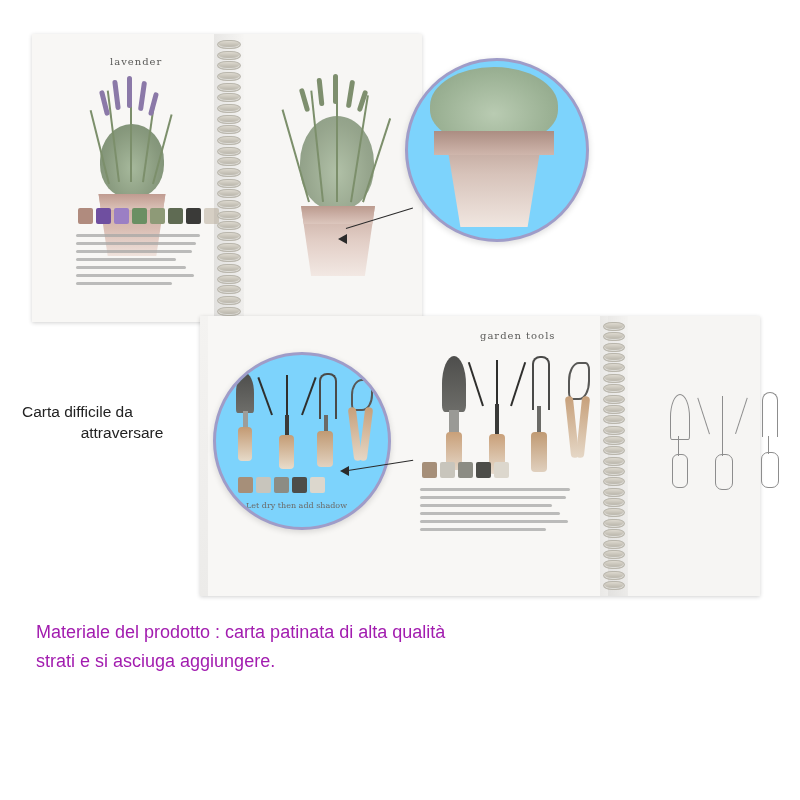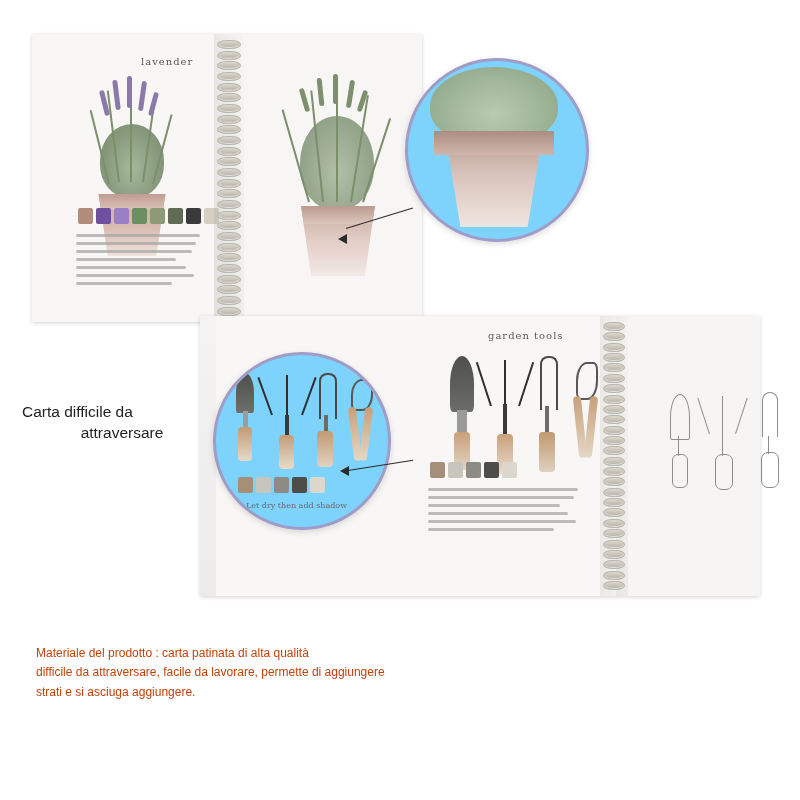--- a/index.html
+++ b/index.html
@@ -42,21 +42,21 @@
   .page-left, .page-right {
     position: absolute;
     top: 0;
     bottom: 0;
     background: #f8f7f5;
   }
   .book-top .page-left  { left: 0;    width: 182px; }
   .book-top .spiral     { left: 182px; width: 30px; top:0; bottom:0; position:absolute; }
   .book-top .page-right { left: 212px; right: 0; background:#f7f6f4; }
 
-  .book-bottom .page-left  { left: 16px;    width: 400px; text-align: right; }
+  .book-bottom .page-left  { left: 8px;    width: 400px; text-align: right; }
   .book-bottom .spiral     { left: 400px; width: 28px; top:0; bottom:0; position:absolute; }
   .book-bottom .page-right { left: 428px; right: 0; background:#f6f5f3; }
 
   
   .spiral {
     background: linear-gradient(90deg, rgba(0,0,0,0.06), rgba(0,0,0,0.0));
     display: flex;
     flex-direction: column;
     justify-content: space-between;
     padding: 6px 0;
@@ -168,45 +168,45 @@
     font-family: "Liberation Sans", sans-serif;
   }
   .callout-right { left: 612px; top: 146px; }
   .callout-left  { left: 22px;  top: 402px; width: 200px; }
   .callout-left .l2 { display:block; text-align:center; }
 
   
   .desc {
     position: absolute;
     left: 36px;
-    top: 644px;
+    top: 618px;
     width: 730px;
-    color: #c2410c;
-    font-size: 12px;
+    color: #a21caf;
+    font-size: 18px;
     line-height: 1.62;
   }
   .desc p { margin: 0; }
   .desc .ln2 { text-indent: 6px; }
 
   
   .tool { position: absolute; }
   .tool-handle {
     position: absolute;
     border-radius: 4px;
   }
   .sketch-line { position:absolute; background:#8d8d8d; }
 </style>
 </head>
 <body>
 
 <div class="stage">
 
   <div class="book book-top">
     <div class="page-left">
-      <div class="page-title" style="left:78px; top:22px;margin-left:31px;">lavender</div>
+      <div class="page-title" style="left:78px; top:22px;">lavender</div>
 
       <div class="pot" style="left:62px; top:42px; width:76px; height:180px;">
         <div class="stems" style="left:0; top:0; width:76px; height:118px;">
           <div class="leafy" style="left:6px; top:48px; width:64px; height:74px;"></div>
           <div class="stem" style="left:14px; bottom:10px; height:76px; transform:rotate(-14deg);"></div>
           <div class="stem" style="left:24px; bottom:12px; height:92px; transform:rotate(-7deg);"></div>
           <div class="stem" style="left:36px; bottom:12px; height:100px; transform:rotate(0deg);"></div>
           <div class="stem" style="left:48px; bottom:12px; height:90px; transform:rotate(8deg);"></div>
           <div class="stem" style="left:58px; bottom:10px; height:72px; transform:rotate(15deg);"></div>
           <div class="bud" style="left:8px;  top:14px; height:26px; transform:rotate(-14deg);"></div>
@@ -445,17 +445,16 @@
     <div class="arrow-head" style="left:340px; top:466px; border-right:9px solid #2b2b2b;"></div>
   </div>
 
   <div class="callout callout-left">
     <span>Carta difficile da</span>
     <span class="l2">attraversare</span>
   </div>
 
   <div class="desc">
     <p>Materiale del prodotto : carta patinata di alta qualità</p>
-    <p>difficile da attraversare, facile da lavorare, permette di aggiungere</p>
     <p>strati e si asciuga aggiungere.</p>
   </div>
 
 </div>
 
 </body></html>

